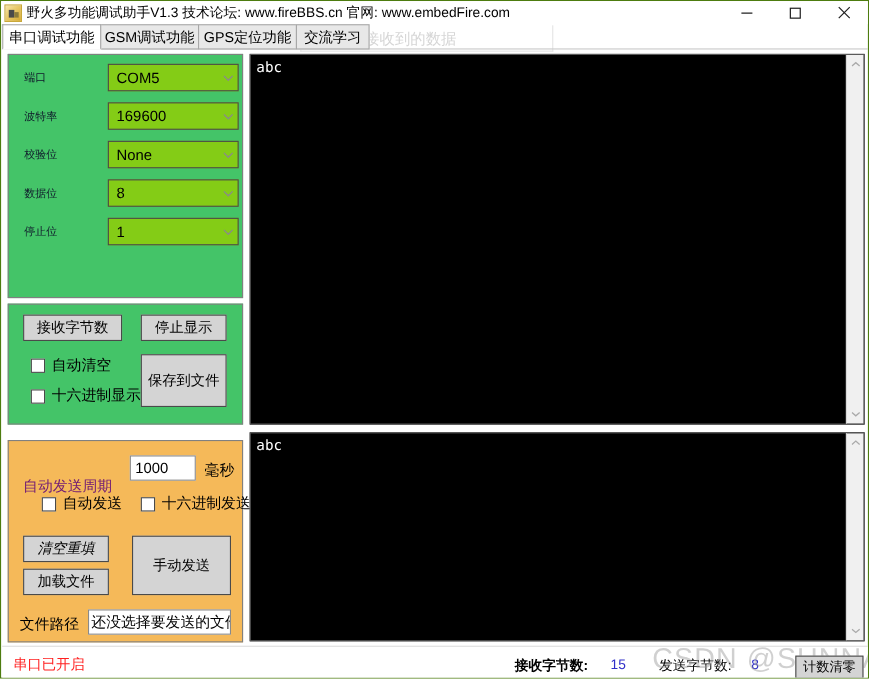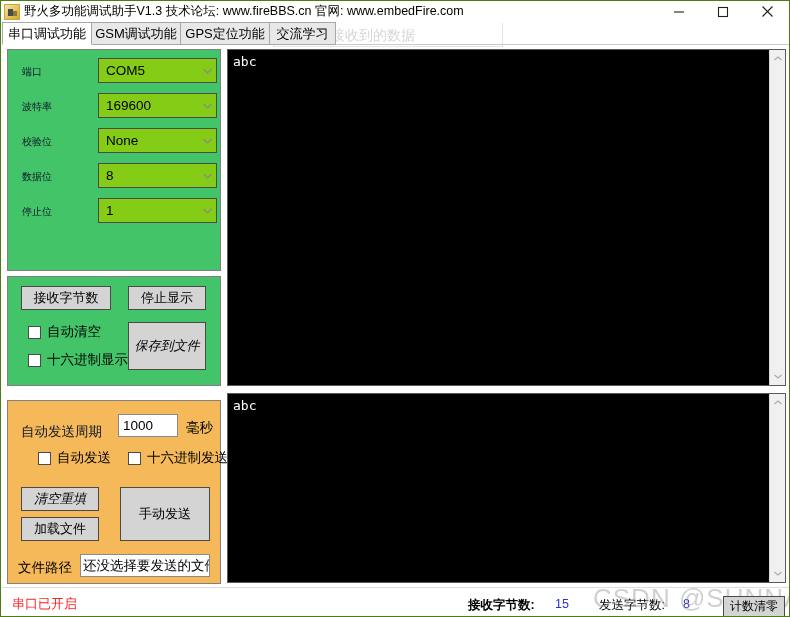--- a/index.html
+++ b/index.html
@@ -192,22 +192,22 @@
     border: 1px solid #4a4a4a;
     flex: 0 0 auto;
   }
   .cblabel {
     font-size: 13.5px; color: #000000;
     margin-left: 6px;
   }
 
   
   #send-period-label {
-    position: absolute; left: 13px; top: 22px;
-    font-size: 13.5px; color:#0f172a; white-space:nowrap;
+    position: absolute; left: 13px; top: 32px;
+    font-size: 13.5px; color:#701a75; white-space:nowrap;
   }
   #send-period-input {
     position: absolute; left: 110px; top: 13px;
     width: 60px; height: 23px;
     background: #ffffff;
     border: 1px solid #8a8a8a;
     font-size: 13.5px; color:#000;
     padding-left: 4px;
     display:flex; align-items:center;
   }
@@ -424,21 +424,21 @@
 
     <div class="cbrow" style="left:20px;top:46px;">
       <div class="cbox"></div>
       <div class="cblabel">自动清空</div>
     </div>
     <div class="cbrow" style="left:20px;top:74px;">
       <div class="cbox"></div>
       <div class="cblabel">十六进制显示</div>
     </div>
 
-    <div class="gbtn" style="left:120px;top:45px;width:78px;height:48px;font-style:italic;">保存到文件</div>
+    <div class="gbtn" style="left:120px;top:45px;width:78px;height:48px;">保存到文件</div>
   </div>
 
   <div class="panel" id="panel-send">
     <div id="send-period-label">自动发送周期</div>
     <div id="send-period-input">1000</div>
     <div id="send-period-unit">毫秒</div>
 
     <div class="cbrow" style="left:30px;top:48px;">
       <div class="cbox"></div>
       <div class="cblabel">自动发送</div>

